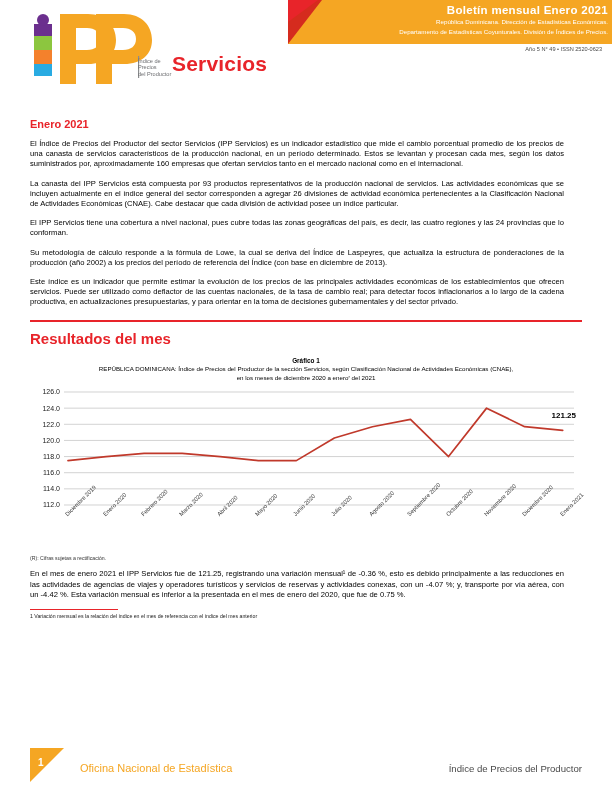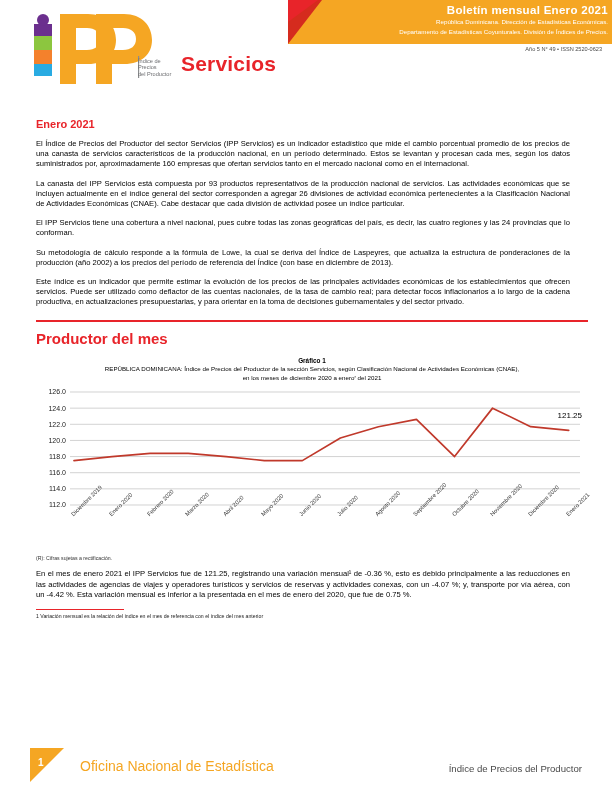--- a/index.html
+++ b/index.html
@@ -22,21 +22,20 @@
     position:absolute; left:108px; top:48px;
     font-size:5.6px; line-height:6.4px; color:#6d6e71;
     font-family:"Liberation Sans", sans-serif;
   }
   .logo-tag div { white-space:nowrap; }
 
   .section-title {
     position:absolute; left:172px; top:52px;
     font-size:21px; font-weight:bold; color:#e8242a;
     letter-spacing:.2px;
-    margin-left:9px;
   }
 
   .banner {
     position:absolute; left:288px; top:0px;
     width:328px; height:44px;
     background:#f5a623;
     overflow:hidden;
   }
   .banner .tri-a {
     position:absolute; left:0; top:0;
@@ -56,21 +55,21 @@
   }
   .banner-title { font-size:11.5px; font-weight:bold; letter-spacing:.3px; }
   .banner-sub { font-size:6.2px; line-height:8px; margin-top:2px; }
 
   .issn {
     position:absolute; right:10px; top:46px;
     font-size:5.6px; color:#4a4a4a; text-align:right;
   }
 
   
-  .content { position:absolute; left:36px; top:118px; width:552px; }
+  .content { position:absolute; left:30px; top:118px; width:552px; }
 
   .date-title {
     font-size:11px; font-weight:bold; color:#e8242a;
     margin-bottom:9px;
   }
   p.body-text {
     font-size:7.6px;
     line-height:10.2px;
     text-align:justify;
     margin:0 18px 9px 0;
@@ -85,21 +84,21 @@
 
   .chart-head { text-align:center; }
   .chart-num { font-size:6.4px; font-weight:bold; }
   .chart-cap { font-size:6.2px; line-height:8.4px; margin-top:1px; }
 
   
   .chart-wrap { position:relative; width:552px; height:165px; margin-top:4px; }
   .chart-wrap svg { display:block; }
   .value-label {
     position:absolute; right:6px; top:25px;
-    font-size:8px; font-weight:normal; color:#000;
+    font-size:8px; font-weight:bold; color:#000;
   }
   .xlabels { position:relative; width:552px; height:48px; }
   .xlab {
     position:absolute;
     font-size:5.8px;
     color:#3b3b3b;
     white-space:nowrap;
     transform-origin:left top;
     transform:rotate(-45deg);
   }
@@ -117,21 +116,21 @@
     width:0; height:0;
     border-top:34px solid #f5a623;
     border-right:34px solid transparent;
   }
   .footer-num {
     position:absolute; left:38px; bottom:24px;
     font-size:10px; font-weight:bold; color:#ffffff;
   }
   .footer-left {
     position:absolute; left:80px; bottom:18px;
-    font-size:14px; color:#f5a623;
+    font-size:11px; color:#f5a623;
   }
   .footer-right {
     position:absolute; right:30px; bottom:18px;
     font-size:9.6px; color:#4a4a4a;
   }
 </style>
 </head>
 <body>
 
 <div class="header">
@@ -179,21 +178,21 @@
 
   <div class="date-title">Enero 2021</div>
 
   <p class="body-text">El Índice de Precios del Productor del sector Servicios (IPP Servicios) es un indicador estadístico que mide el cambio porcentual promedio de los precios de una canasta de servicios característicos de la producción nacional, en un período determinado. Estos se levantan y procesan cada mes, según los datos suministrados por, aproximadamente 160 empresas que ofertan servicios tanto en el mercado nacional como en el internacional.</p>
   <p class="body-text">La canasta del IPP Servicios está compuesta por 93 productos representativos de la producción nacional de servicios. Las actividades económicas que se incluyen actualmente en el índice general del sector corresponden a agregar 26 divisiones de actividad económica pertenecientes a la Clasificación Nacional de Actividades Económicas (CNAE). Cabe destacar que cada división de actividad posee un índice particular.</p>
   <p class="body-text">El IPP Servicios tiene una cobertura a nivel nacional, pues cubre todas las zonas geográficas del país, es decir, las cuatro regiones y las 24 provincias que lo conforman.</p>
   <p class="body-text">Su metodología de cálculo responde a la fórmula de Lowe, la cual se deriva del Índice de Laspeyres, que actualiza la estructura de ponderaciones de la producción (año 2002) a los precios del período de referencia del Índice (con base en diciembre de 2013).</p>
   <p class="body-text">Este índice es un indicador que permite estimar la evolución de los precios de las principales actividades económicas de los establecimientos que ofrecen servicios. Puede ser utilizado como deflactor de las cuentas nacionales, de la tasa de cambio real; para detectar focos inflacionarios a lo largo de la cadena productiva, en actualizaciones presupuestarias, y para orientar en la toma de decisiones gubernamentales y del sector privado.</p>
 
   <div class="rule"></div>
-  <div class="results-title">Productor del mes</div>
+  <div class="results-title">Resultados del mes</div>
 
   <div class="chart-head">
     <div class="chart-num">Gráfico 1</div>
     <div class="chart-cap">REPÚBLICA DOMINICANA: Índice de Precios del Productor de la sección Servicios, según Clasificación Nacional de Actividades Económicas (CNAE),</div>
     <div class="chart-cap">en los meses de diciembre 2020 a  eneroʳ del 2021</div>
   </div>
 
   <div class="chart-wrap">
     <svg id="chart-svg" width="552" height="125" viewBox="0 0 552 125" xmlns="http://www.w3.org/2000/svg">
         <line x1="34" x2="544" y1="119" y2="119" stroke="#bfbfbf" stroke-width="0.7"></line>

